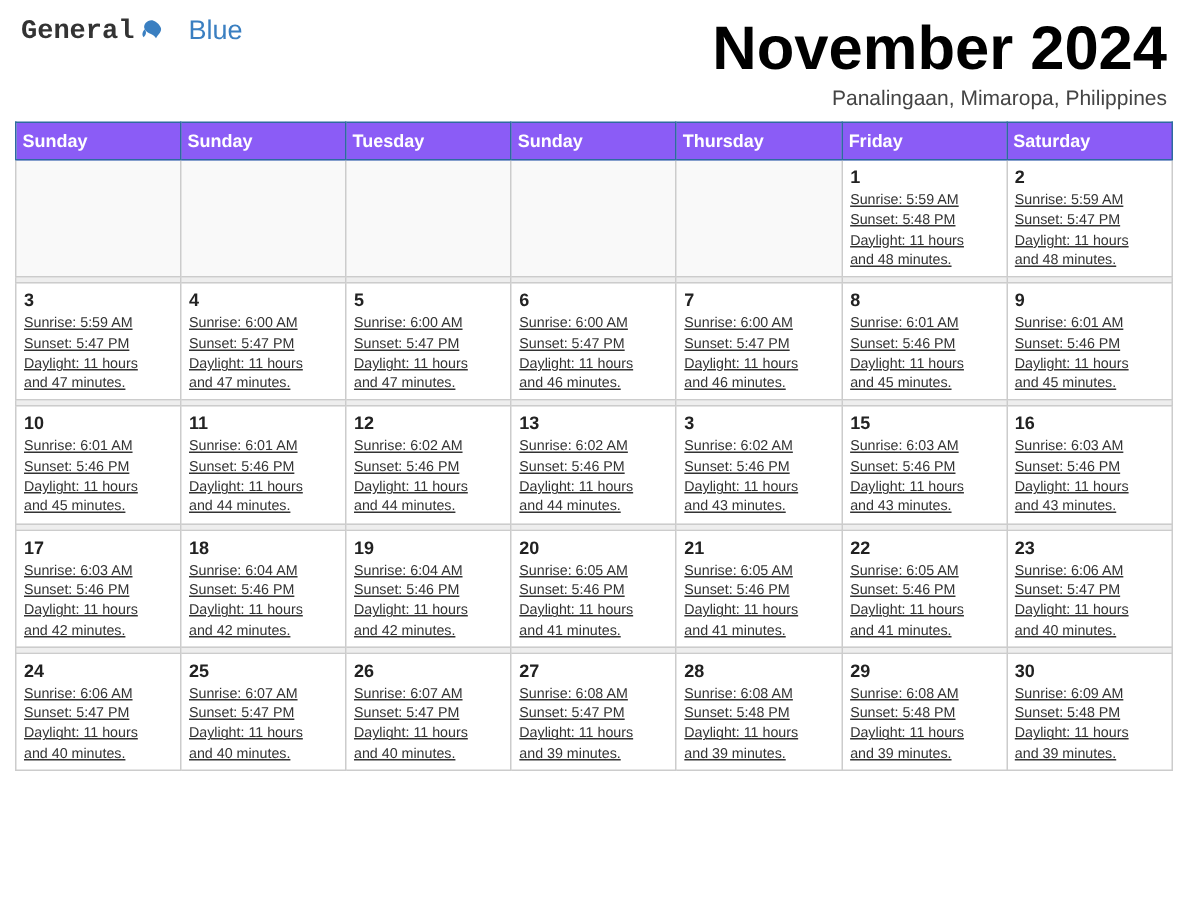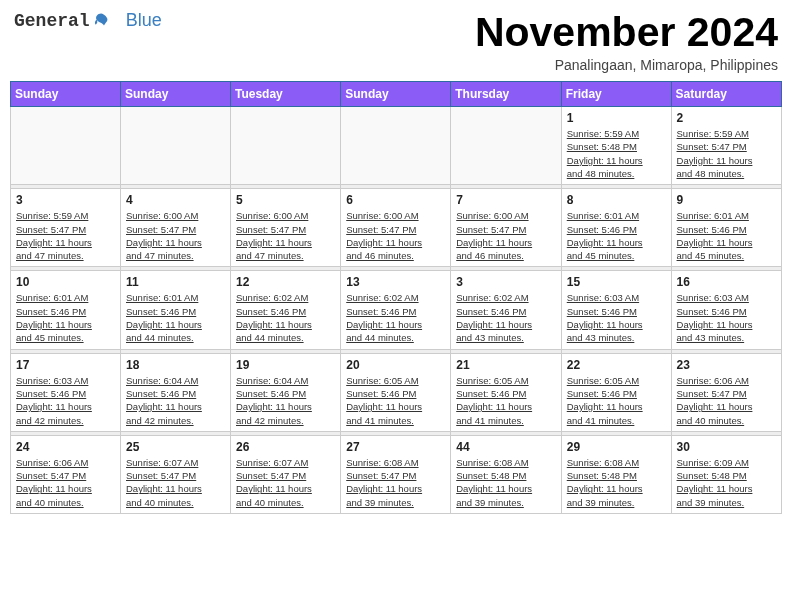--- a/index.html
+++ b/index.html
@@ -291,21 +291,21 @@
         </td>
         <td>
           <span class="day-num">26</span>
           <div class="day-info">Sunrise: 6:07 AM<br>Sunset: 5:47 PM<br>Daylight: 11 hours<br>and 40 minutes.</div>
         </td>
         <td>
           <span class="day-num">27</span>
           <div class="day-info">Sunrise: 6:08 AM<br>Sunset: 5:47 PM<br>Daylight: 11 hours<br>and 39 minutes.</div>
         </td>
         <td>
-          <span class="day-num">44</span>
+          <span class="day-num">28</span>
           <div class="day-info">Sunrise: 6:08 AM<br>Sunset: 5:48 PM<br>Daylight: 11 hours<br>and 39 minutes.</div>
         </td>
         <td>
           <span class="day-num">29</span>
           <div class="day-info">Sunrise: 6:08 AM<br>Sunset: 5:48 PM<br>Daylight: 11 hours<br>and 39 minutes.</div>
         </td>
         <td>
           <span class="day-num">30</span>
           <div class="day-info">Sunrise: 6:09 AM<br>Sunset: 5:48 PM<br>Daylight: 11 hours<br>and 39 minutes.</div>
         </td>

